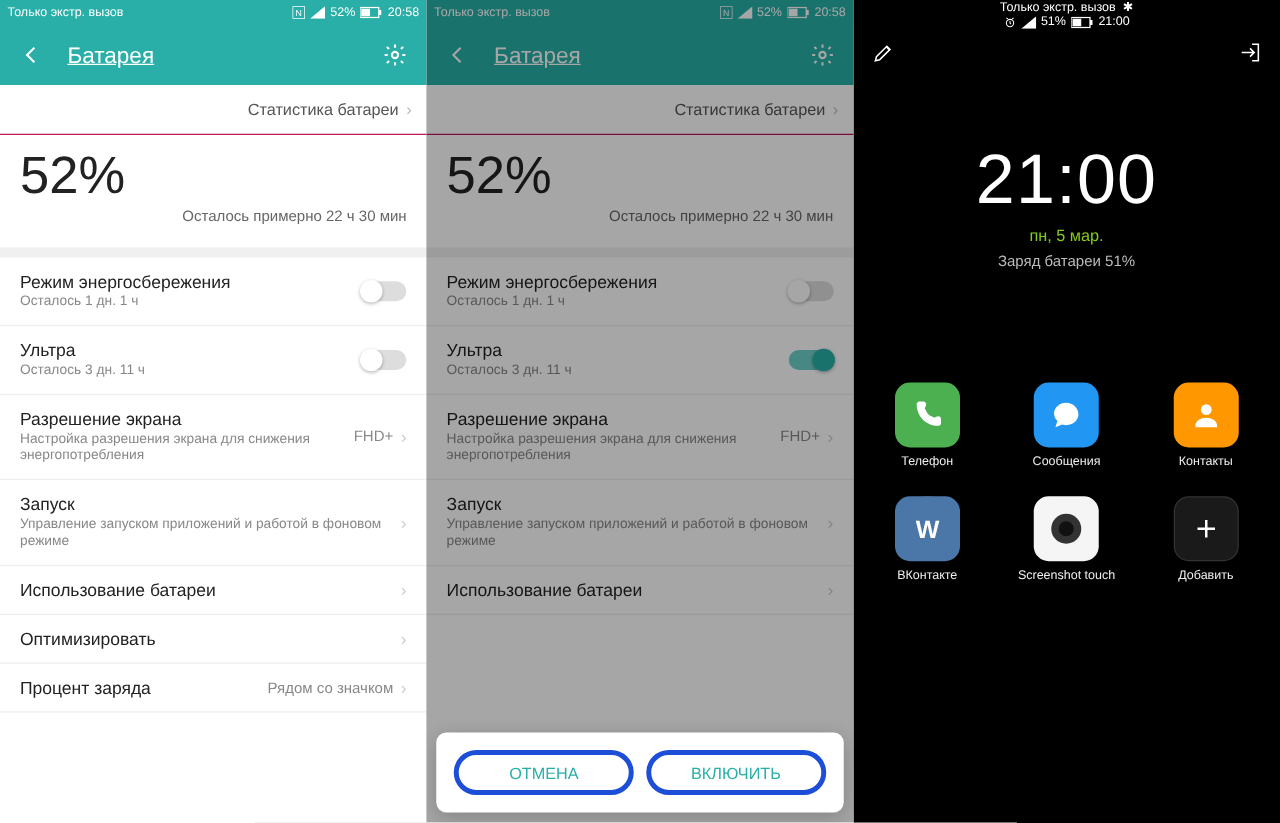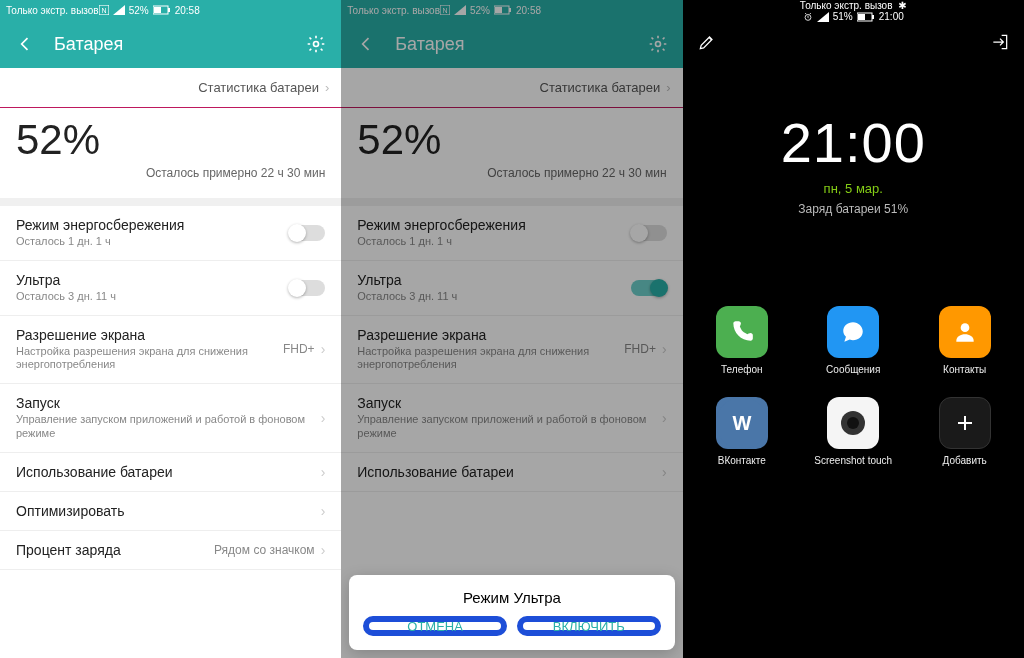--- a/index.html
+++ b/index.html
@@ -3,29 +3,29 @@
 <meta charset="utf-8">
 <style>
   * { margin: 0; padding: 0; box-sizing: border-box; font-family: -apple-system, "Helvetica Neue", Arial, sans-serif; }
   body { width: 1024px; height: 658px; display: flex; background: #e0e0e0; }
   .screen { width: 341.3px; height: 658px; position: relative; overflow: hidden; background: #fff; }
   .screen.dark { background: #000; }
   .overlay { position: absolute; inset: 0; background: rgba(0,0,0,0.35); pointer-events: none; }
   .dim-wrap { position: relative; }
 
   
-  .status-bar { height: 20px; display: flex; align-items: center; justify-content: flex-start; padding: 0 6px; font-size: 10px; color: #fff; }
+  .status-bar { height: 20px; display: flex; align-items: center; justify-content: space-between; padding: 0 6px; font-size: 10px; color: #fff; }
   .teal .status-bar { background: #29afa8; }
   .dark .status-bar { background: #000; color: #fff; flex-direction: column; }
   .status-left { font-size: 10px; }
   .status-right { display: flex; align-items: center; gap: 4px; }
   .status-icons { display: flex; gap: 3px; align-items: center; }
 
   
-  .teal-header { background: #29afa8; height: 48px; display: flex; align-items: center; padding: 0 14px; color: #fff; }
+  .teal-header { background: #29afa8; height: 48px; display: flex; align-items: center; padding: 0 14px; color: #fff; text-decoration: underline; }
   .teal-header .title { font-size: 18px; font-weight: 400; margin-left: 18px; flex: 1; }
   .back-arrow, .gear { width: 22px; height: 22px; display: flex; align-items: center; justify-content: center; }
   svg { display: block; }
 
   
   .stats-row { height: 40px; display: flex; align-items: center; justify-content: flex-end; padding: 0 12px; font-size: 13px; color: #555; border-bottom: 1px solid #be185d; }
   .stats-row .chev { margin-left: 6px; color: #bbb; }
 
   
   .percent-block { padding: 8px 16px 18px; border-bottom: 8px solid #f0f0f0; }
@@ -42,21 +42,21 @@
   .toggle { width: 36px; height: 16px; border-radius: 10px; background: #ddd; position: relative; }
   .toggle::after { content: ""; width: 18px; height: 18px; border-radius: 50%; background: #fff; position: absolute; top: -1px; left: -1px; box-shadow: 0 1px 3px rgba(0,0,0,0.3); }
   .toggle.on { background: #6ed0cb; }
   .toggle.on::after { left: auto; right: -1px; background: #29afa8; }
 
   
   .dialog { position: absolute; left: 8px; right: 8px; bottom: 8px; background: #fff; border-radius: 8px; padding: 14px; box-shadow: 0 4px 16px rgba(0,0,0,0.2); z-index: 5; }
   .dialog h3 { font-size: 15px; text-align: center; font-weight: 400; margin-bottom: 10px; }
   .dialog p { font-size: 13px; color: #555; line-height: 1.35; margin-bottom: 14px; }
   .dialog .btns { display: flex; gap: 10px; }
-  .dialog .btn { flex: 1; height: 20px; border: 6px solid #1d4ed8; border-radius: 18px; display: flex; align-items: center; justify-content: center; font-size: 13px; color: #29afa8; }
+  .dialog .btn { flex: 1; height: 36px; border: 4px solid #1d4ed8; border-radius: 18px; display: flex; align-items: center; justify-content: center; font-size: 13px; color: #29afa8; }
 
   
   .dark-header { height: 44px; display: flex; align-items: center; justify-content: space-between; padding: 0 14px; }
   .clock { text-align: center; color: #fff; margin-top: 46px; }
   .clock .time { font-size: 56px; font-weight: 200; letter-spacing: 1px; }
   .clock .date { font-size: 13px; margin-top: 6px; color: #84cc16; }
   .clock .batt { font-size: 12px; margin-top: 6px; color: #bbb; }
   .apps { margin-top: 90px; display: grid; grid-template-columns: repeat(3, 1fr); gap: 22px 17px; padding: 0 12px; }
   .app-cell { display: flex; flex-direction: column; align-items: center; gap: 6px; }
   .app-icon { width: 52px; height: 52px; border-radius: 12px; display: flex; align-items: center; justify-content: center; }
@@ -247,21 +247,20 @@
     <span class="chev">›</span>
   </div>
   <div class="row">
     <div class="txt">
         <div class="t1">Использование батареи</div>
       </div>
     <span class="chev">›</span>
   </div>
   <div class="overlay"></div>
   <div class="dialog">
-    <h3>Режим Ультра</h3>
     <div class="btns">
       <div class="btn">ОТМЕНА</div>
       <div class="btn">ВКЛЮЧИТЬ</div>
     </div>
   </div>
 </div>
 
 <div class="screen dark">
   <div class="status-bar">
     <span class="status-left">

